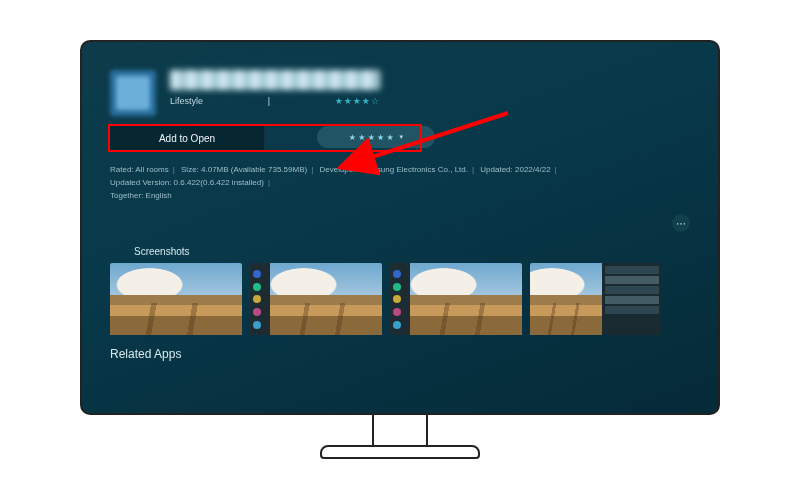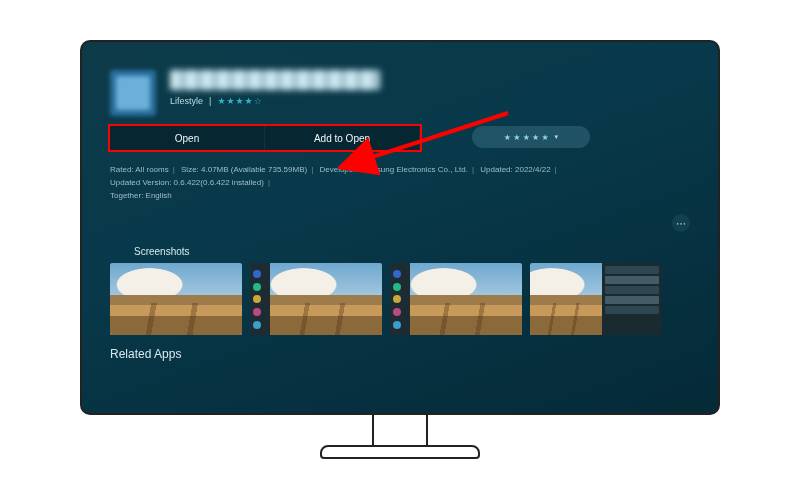--- a/index.html
+++ b/index.html
@@ -77,20 +77,21 @@
     filter: blur(3px);
     border-radius: 2px;
     margin-bottom: 6px;
   }
   .app-meta {
     font-size: 9px;
     color: #bcd8e1;
     display: flex;
     gap: 6px;
     align-items: center;
+    justify-content: space-between;
   }
   .stars { color: #2fb3c7; font-size: 9px; letter-spacing: 1px; }
 
   .action-row {
     display: flex;
     gap: 0;
     align-items: stretch;
     margin-bottom: 14px;
     position: relative;
   }
@@ -258,21 +259,20 @@
         <div class="app-meta">
           <span>Lifestyle</span>
           <span>|</span>
           <span class="stars">★★★★☆</span>
         </div>
       </div>
     </div>
 
     <div class="action-row">
       <div class="highlight-box"></div>
-      <div class="action-btn">Open</div>
       <div class="action-btn">Add to Open</div>
       <div class="rating-pill">
         <span>★ ★ ★ ★ ★</span>
         <span class="chev">▾</span>
       </div>
     </div>
 
     <div class="meta-line">
       <span>Rated: All rooms</span><span class="sep">|</span>
       <span>Size: 4.07MB (Available 735.59MB)</span><span class="sep">|</span>

